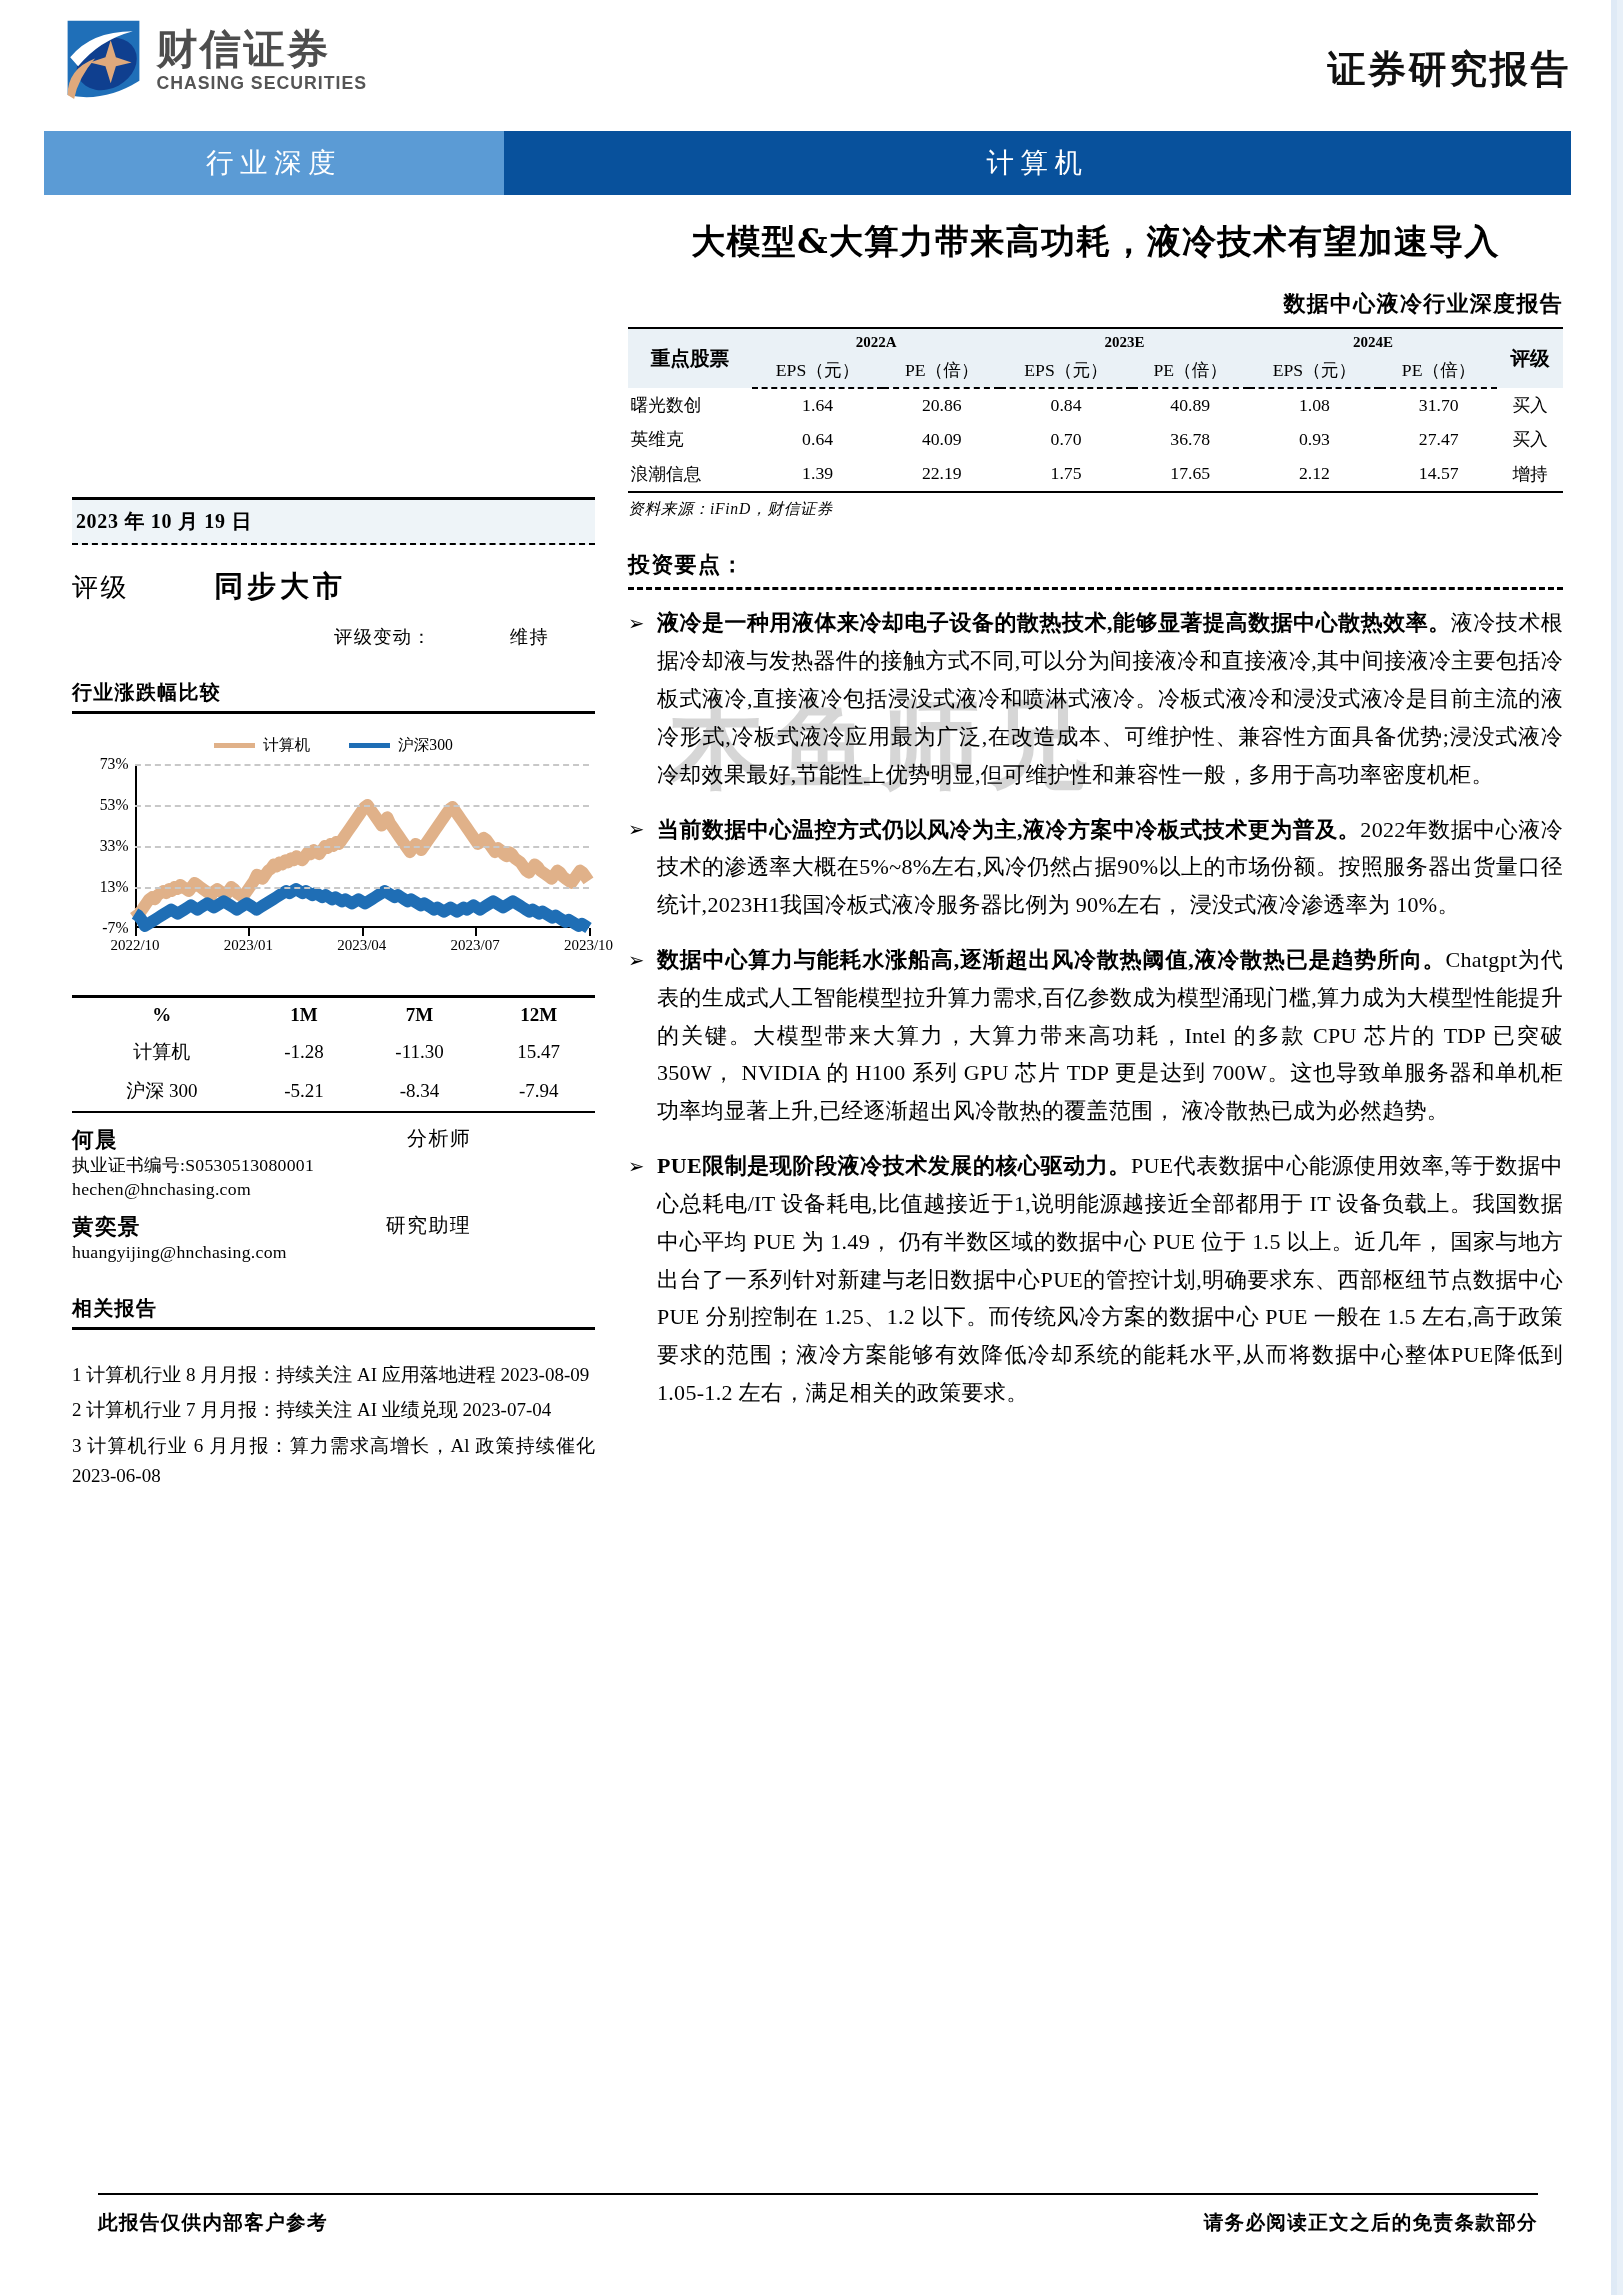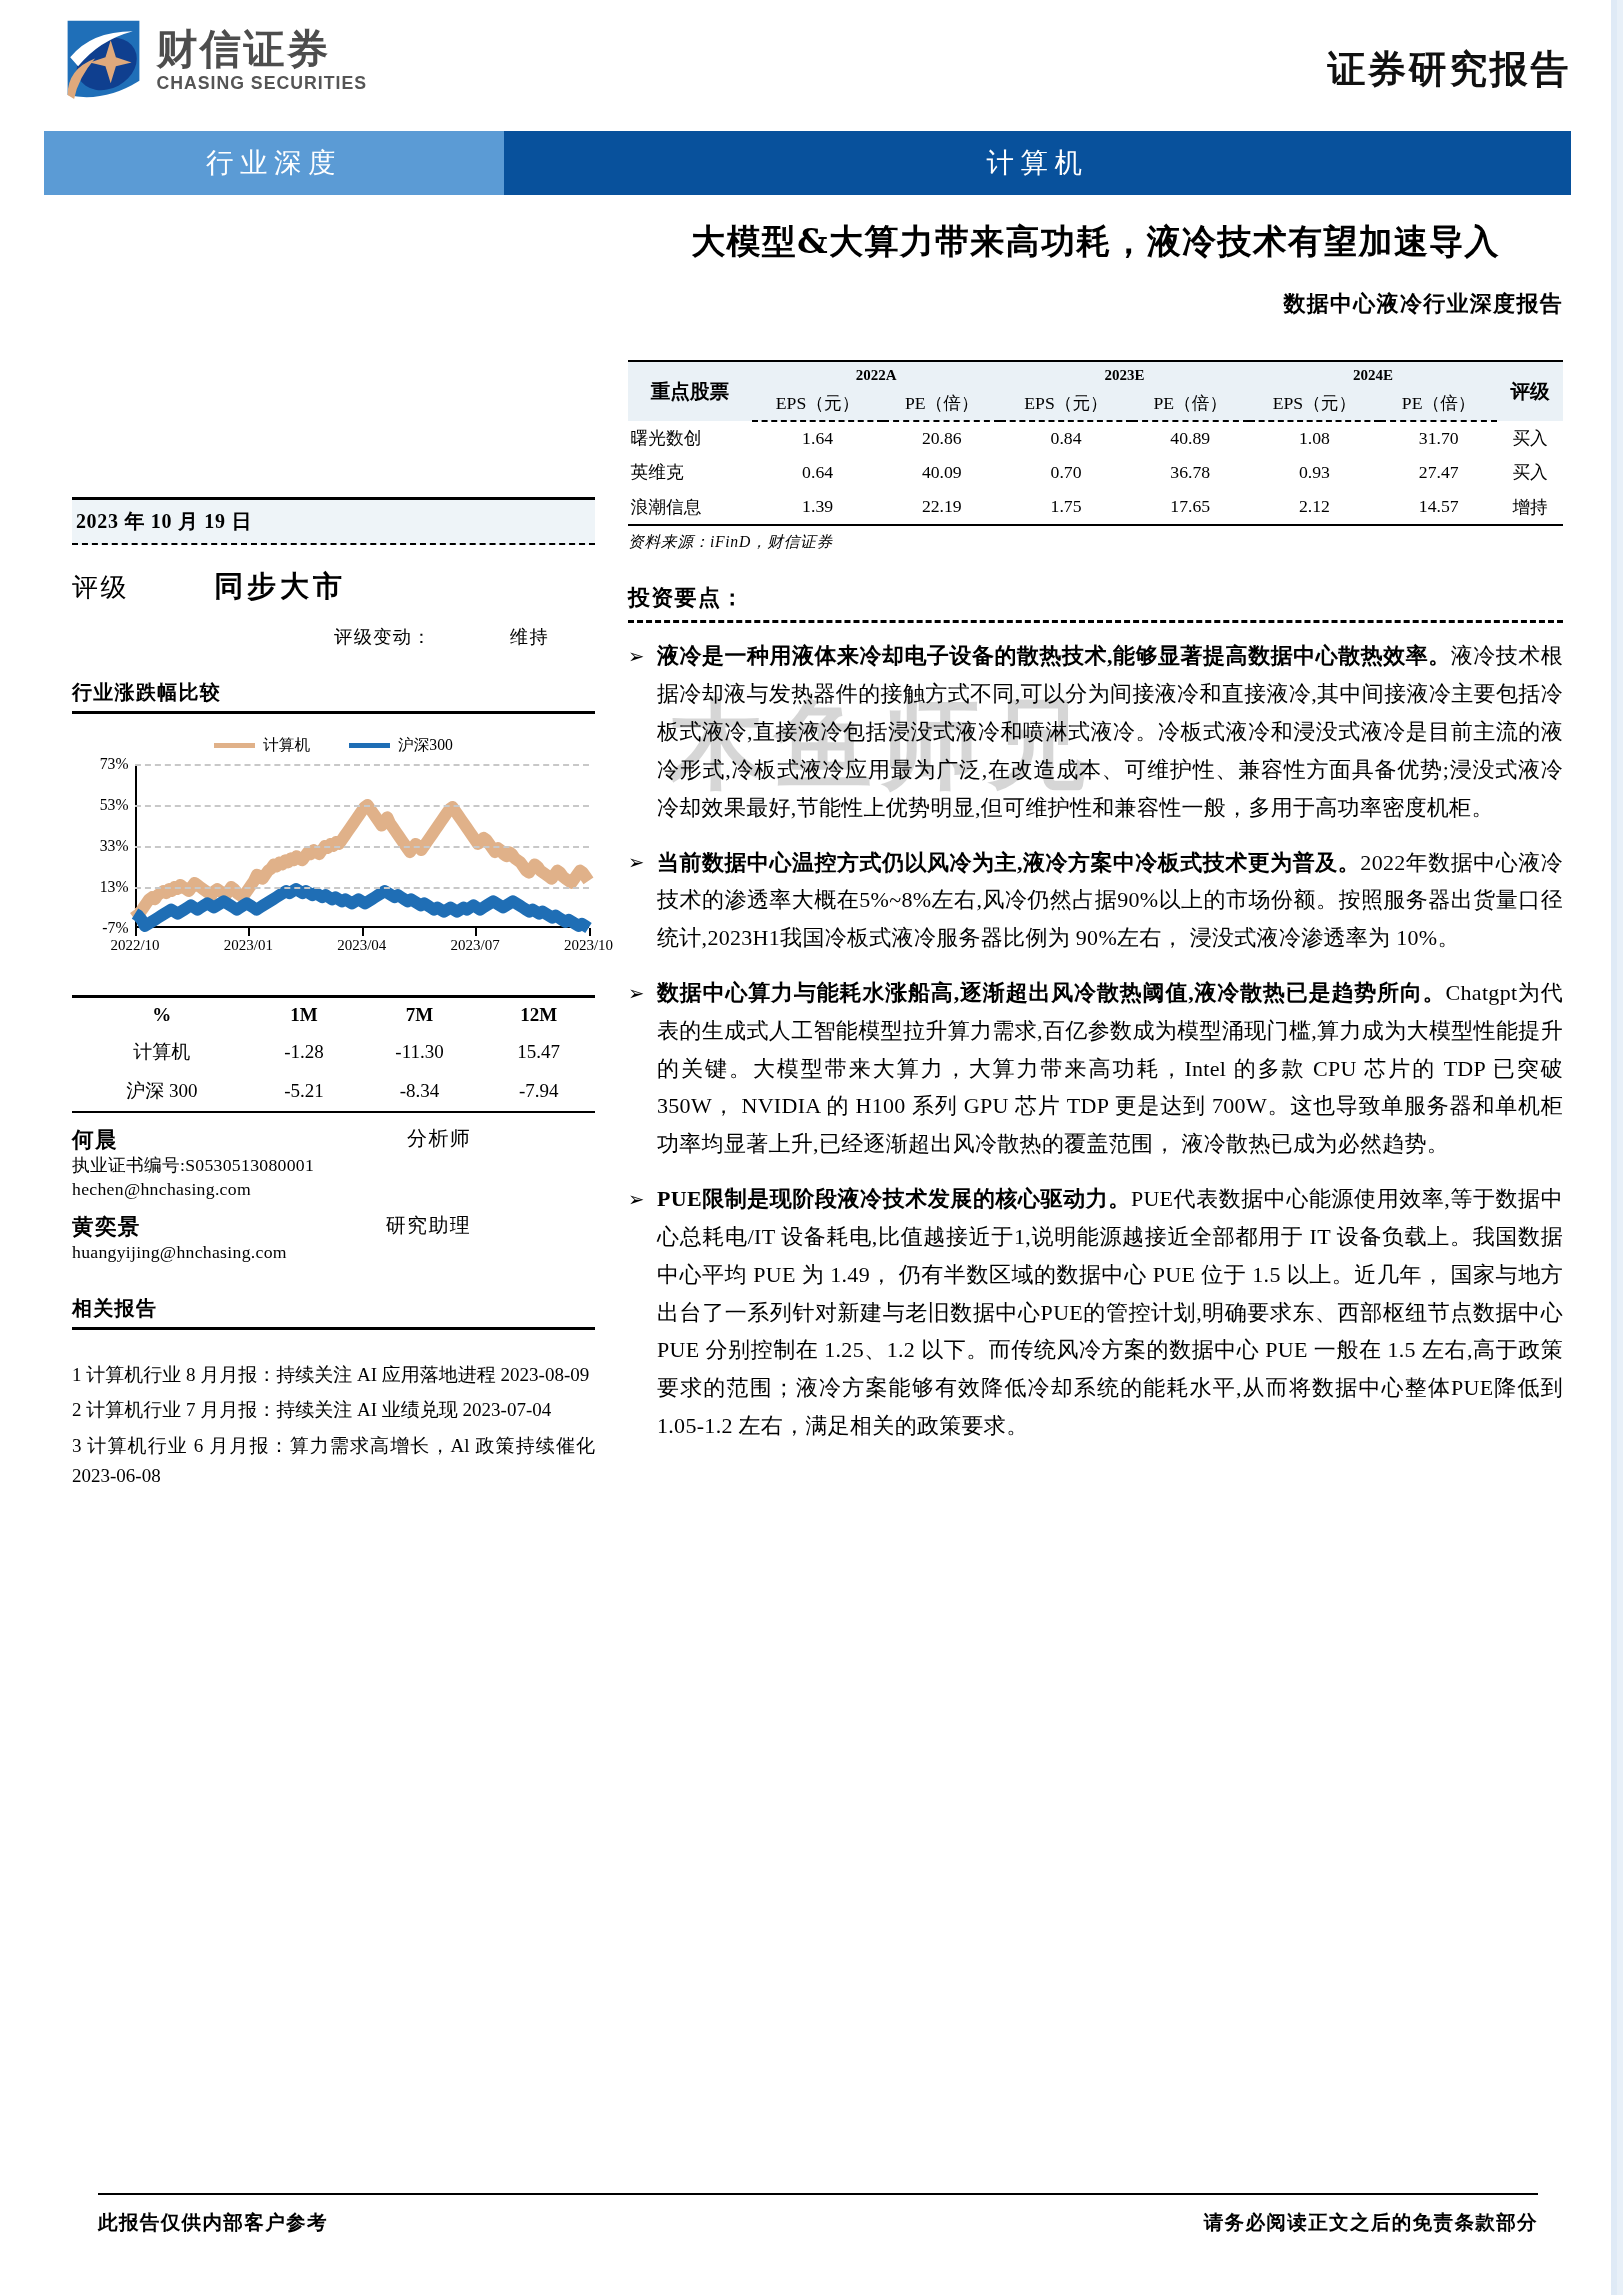--- a/index.html
+++ b/index.html
@@ -56,21 +56,21 @@
   .doc-title{
     font-size:34px; font-weight:bold; line-height:1.5; text-align:center;
     letter-spacing:1.3px; color:#000; font-family:"DejaVu Serif", serif;
   }
   .doc-subtitle{
     margin-top:22px; text-align:right; font-size:22px; font-weight:bold;
     letter-spacing:1.3px; font-family:"DejaVu Serif", serif;
   }
 
   
-  .stock-wrap{ margin-top:41px;}
+  .stock-wrap{ margin-top:8px;}
   table{ border-collapse:collapse; width:100%;}
   .stock-table{ font-size:17.7px;}
   .stock-table thead tr.grp th{ background:#eaf1f6;}
   .stock-table .rule-top{ border-top:2.6px solid #000;}
   .stock-table .rule-mid{ border-bottom:2px dashed #000;}
   .stock-table .rule-bot{ border-bottom:2.6px solid #000;}
   .stock-table th, .stock-table td{ padding:5.2px 2.6px; text-align:center; font-weight:normal;}
   .stock-table th.yr{ font-weight:bold; font-size:15px; padding-bottom:1.3px;}
   .stock-table th.key{ font-weight:bold; font-size:19.6px;}
   .stock-table td.nm{ text-align:left; padding-left:2.6px;}

